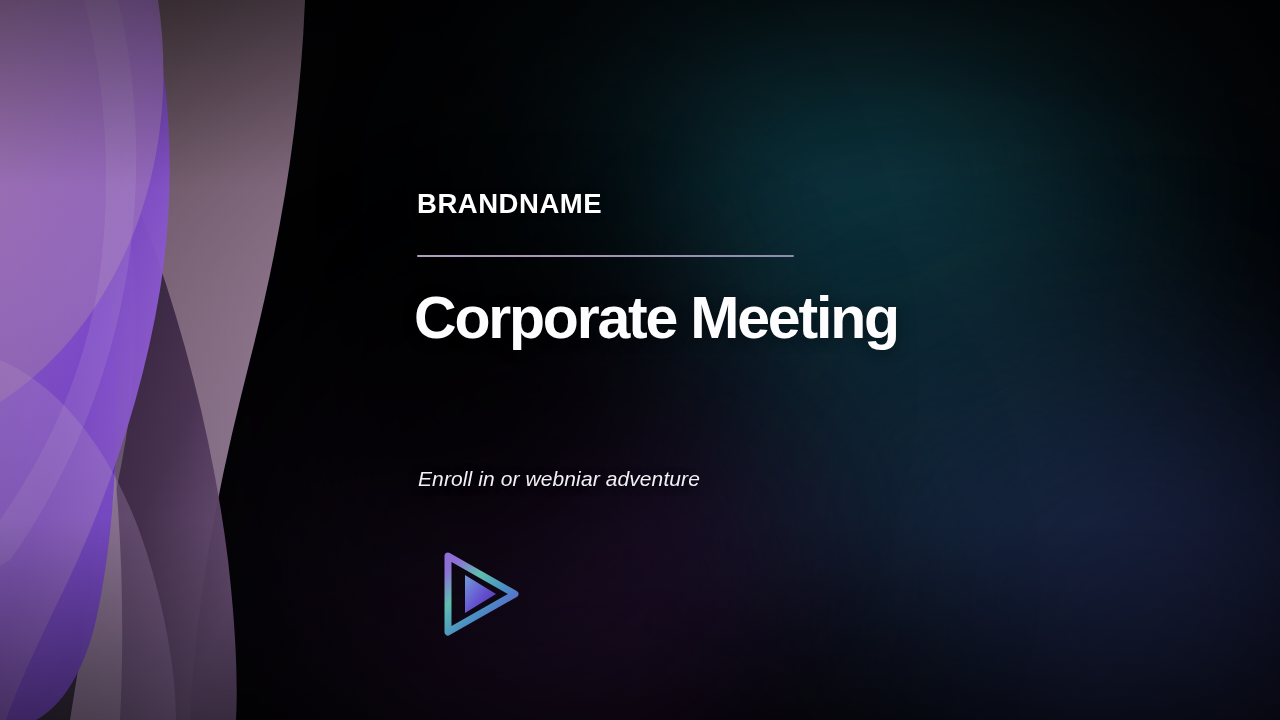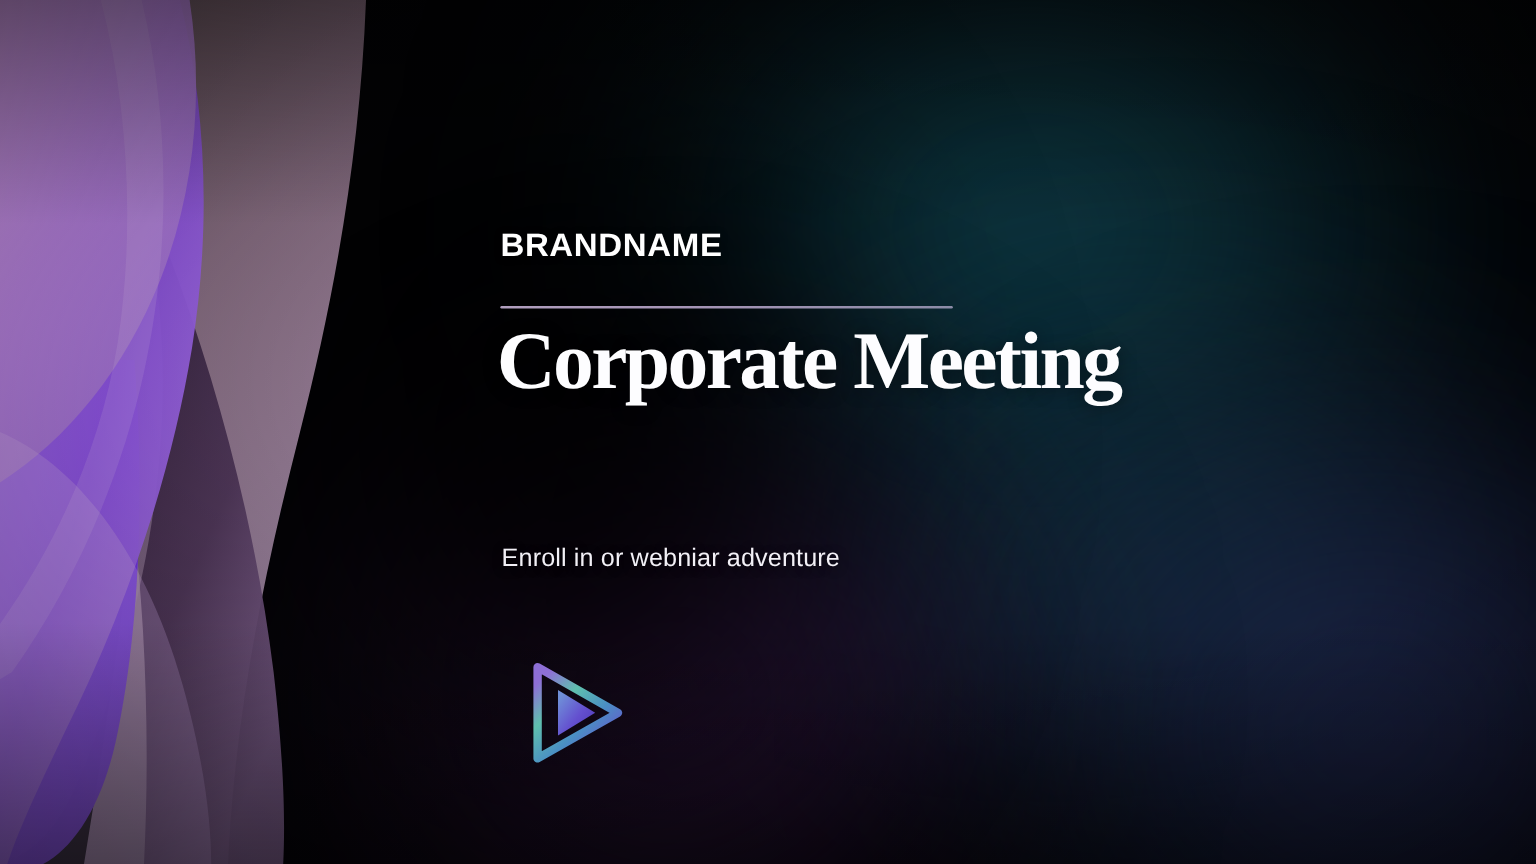--- a/index.html
+++ b/index.html
@@ -91,41 +91,42 @@
 
   .divider{
     position:absolute; left:0; top:255px;
     width:377px; height:2px;
     background:linear-gradient(90deg,#c9b4d8 0%,#b9a6cc 48%,#9e9ab8 100%);
     opacity:.88;
     border-radius:1px;
   }
 
   .headline{
-    position:absolute; left:-3px; top:270px;
+    position:absolute; left:-3px; top:292px;
     width:780px;
-    font-family:Liberation Serif, serif;
+    font-family:Liberation Sans, sans-serif;
     font-weight:700;
-    font-size:68px;
+    font-size:59px;
     line-height:.90;
     letter-spacing:-2.2px;
     color:#fdfdff;
     text-shadow:0 2px 14px rgba(0,0,0,.45);
   }
   .headline .line{ display:block; white-space:nowrap; }
 
   .subtitle{
-    position:absolute; left:1px; top:454px;
+    position:absolute; left:1px; top:467px;
     font-family:"Liberation Sans", sans-serif;
     font-weight:400;
     font-size:21px;
     letter-spacing:.1px;
     color:#f2f0f6;
     text-shadow:0 1px 8px rgba(0,0,0,.5);
     white-space:nowrap;
+    font-style:italic;
   }
 
   .play-btn{
     position:absolute; left:18px; top:548px;
     width:92px; height:92px;
     background:transparent;
     border:0;
     cursor:pointer;
     display:block;
   }

